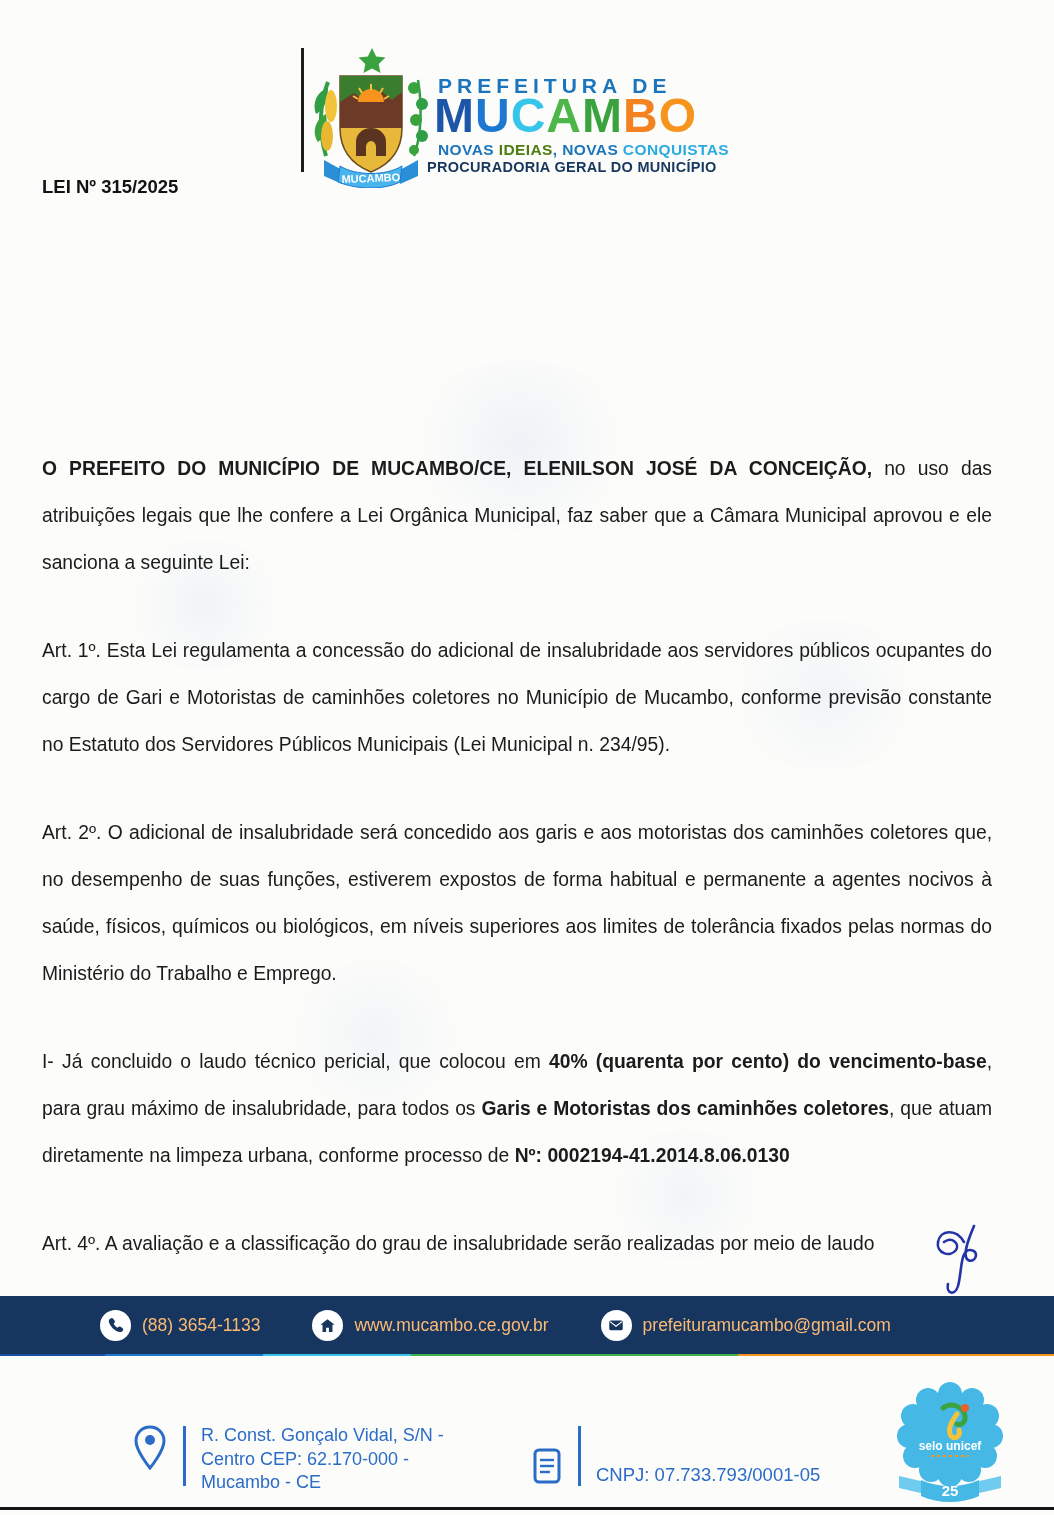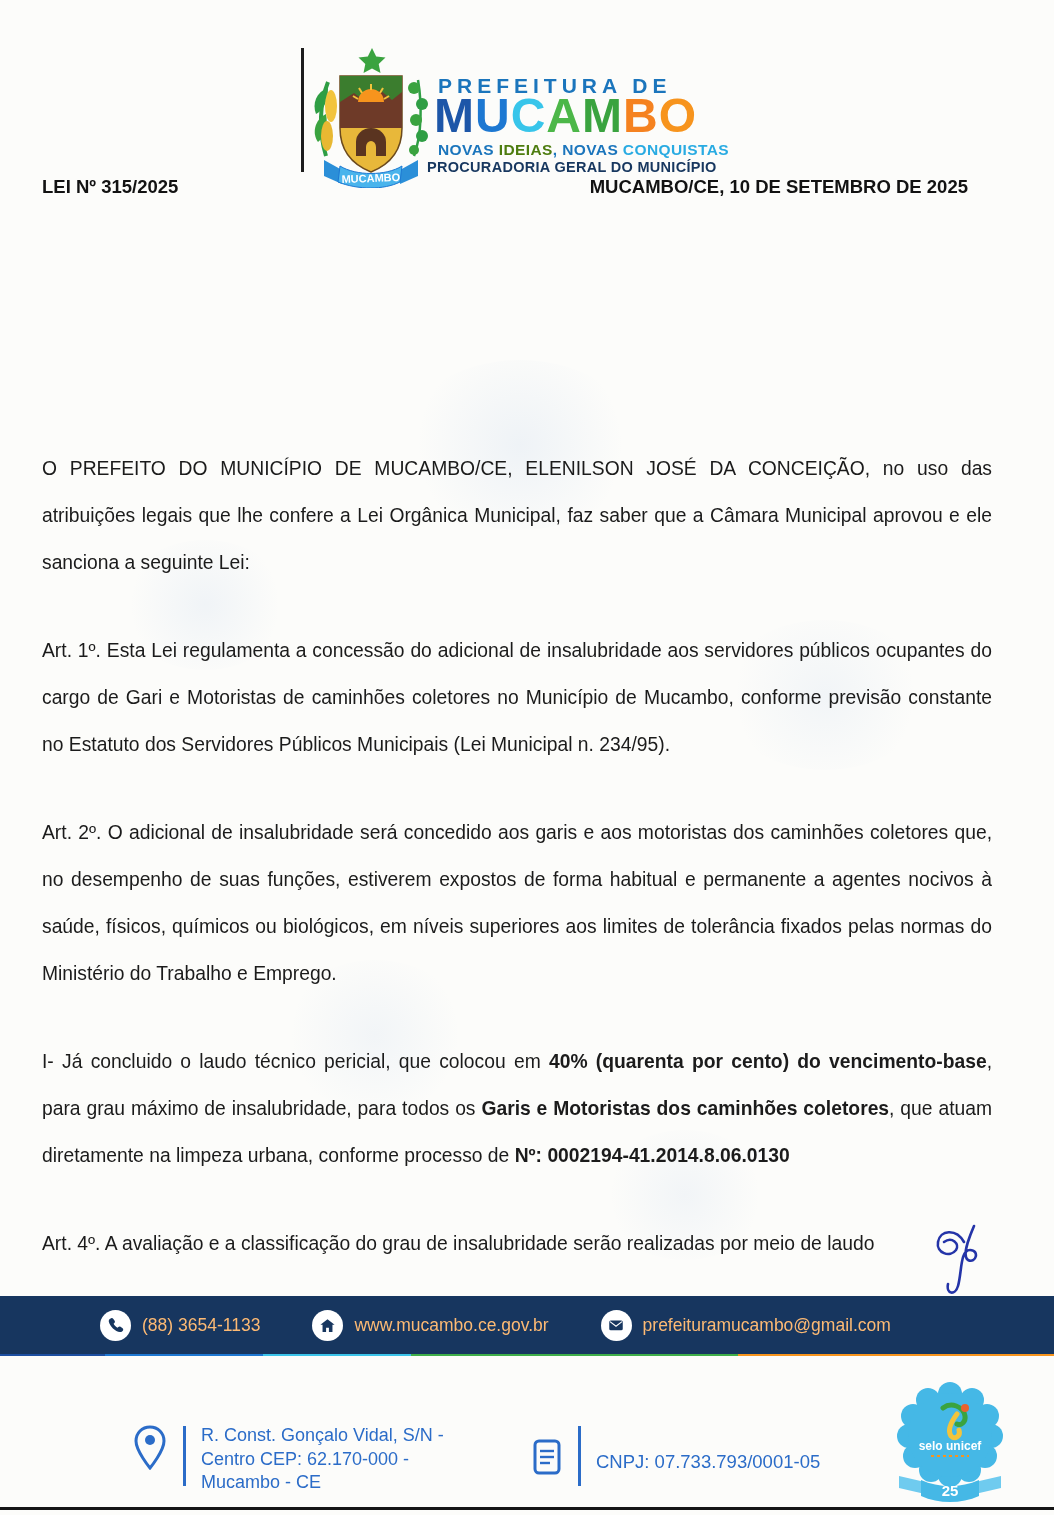--- a/index.html
+++ b/index.html
@@ -38,21 +38,21 @@
     display:flex;align-items:center;padding-left:100px;box-sizing:border-box;gap:52px;
     color:#fdba74;font-size:17.5px;}
   .contact-item{display:flex;align-items:center;gap:11px;white-space:nowrap;}
   .cicon{width:31px;height:31px;border-radius:50%;background:#fff;display:flex;
     align-items:center;justify-content:center;flex:0 0 auto;}
   .footer-lower{position:absolute;left:0;top:1414px;width:100%;height:114px;
     display:flex;align-items:flex-start;padding:10px 0 0 132px;box-sizing:border-box;
     color:#2b6cc8;}
   .vsep{width:3px;height:60px;background:#2b6cc8;margin:2px 15px 0 15px;flex:0 0 auto;}
   .address{font-size:18px;line-height:23.5px;width:268px;}
-  .cnpj-block{display:flex;align-items:center;margin-left:62px;}
+  .cnpj-block{display:flex;align-items:flex-end;margin-left:62px;}
   .cnpj-text{font-size:18.5px;margin-top:14px;}
   .seal{position:absolute;left:891px;top:1380px;}
   .bottom-line{position:absolute;left:0;bottom:5px;width:100%;height:3px;background:#161616;}
 </style>
 </head>
 <body>
 
 <div class="page">
 
   <div class="blob" style="left:400px;top:360px;width:240px;height:170px;background:radial-gradient(circle,rgba(120,160,215,.10),transparent 70%);"></div>
@@ -110,26 +110,25 @@
     </g>
   </svg>
 
   <div class="brand-line1">PREFEITURA DE</div>
   <div class="wordmark"><span style="color: rgb(29, 86, 168);">M</span><span style="color: rgb(29, 120, 210);">U</span><span style="color: rgb(56, 197, 234);">C</span><span style="color: rgb(76, 183, 72);">A</span><span style="color: rgb(58, 163, 63);">M</span><span style="color: rgb(245, 130, 32);">B</span><span style="color: rgb(247, 148, 29);">O</span></div>
   <div class="tagline"><span style="color: rgb(27, 117, 188);">NOVAS </span><span style="color: #4d7c0f;">IDEIAS</span><span style="color: rgb(27, 117, 188);">, NOVAS </span><span style="color: rgb(41, 171, 226); margin-top: 36px;">CONQUISTAS</span></div>
   <div class="department">PROCURADORIA GERAL DO MUNICÍPIO</div>
 
   <div class="law-row">
     <span>LEI Nº 315/2025</span>
-    <span>MUCAMBO/CE, 10 DE SETEMBRO DE 2025</span>
   </div>
 
 
   <div class="doc-body">
-      <p><span style="font-weight: normal; margin-top: 40px;">O PREFEITO DO MUNICÍPIO DE MUCAMBO/CE, ELENILSON JOSÉ DA CONCEIÇÃO,</span><span> no uso das atribuições legais que lhe confere a Lei Orgânica Municipal, faz saber que a Câmara Municipal aprovou e ele sanciona a seguinte Lei:</span></p>
+      <p><span style="font-weight: bold; margin-top: 40px;">O PREFEITO DO MUNICÍPIO DE MUCAMBO/CE, ELENILSON JOSÉ DA CONCEIÇÃO,</span><span> no uso das atribuições legais que lhe confere a Lei Orgânica Municipal, faz saber que a Câmara Municipal aprovou e ele sanciona a seguinte Lei:</span></p>
       <p><span>Art. 1º. Esta Lei regulamenta a concessão do adicional de insalubridade aos servidores públicos ocupantes do cargo de Gari e Motoristas de caminhões coletores no Município de Mucambo, conforme previsão constante no Estatuto dos Servidores Públicos Municipais (Lei Municipal n. 234/95).</span></p>
       <p><span>Art. 2º. O adicional de insalubridade será concedido aos garis e aos motoristas dos caminhões coletores que, no desempenho de suas funções, estiverem expostos de forma habitual e permanente a agentes nocivos à saúde, físicos, químicos ou biológicos, em níveis superiores aos limites de tolerância fixados pelas normas do Ministério do Trabalho e Emprego.</span></p>
       <p><span>I- Já concluido o laudo técnico pericial, que colocou em </span><span style="font-weight: bold;">40% (quarenta por cento) do vencimento-base</span><span>, para grau máximo de insalubridade, para todos os </span><span style="font-weight: bold;">Garis e Motoristas dos caminhões coletores</span><span>, que atuam diretamente na limpeza urbana, conforme processo de </span><span style="font-weight: bold;">Nº: 0002194-41.2014.8.06.0130</span></p>
       <p><span>Art. 4º. A avaliação e a classificação do grau de insalubridade serão realizadas por meio de laudo</span></p>
     </div>
 
   <svg class="signature" width="88" height="92" viewBox="0 0 88 92">
     <g fill="none" stroke="#2434a8" stroke-width="2.6" stroke-linecap="round">
       <path d="M46 22 C38 8 22 10 20 22 C18 33 32 38 38 30 C42 24 34 16 26 22"></path>
       <path d="M56 6 C50 20 44 36 50 40 C58 44 62 30 52 30 C42 30 44 52 40 66 C37 76 28 74 30 64"></path>

